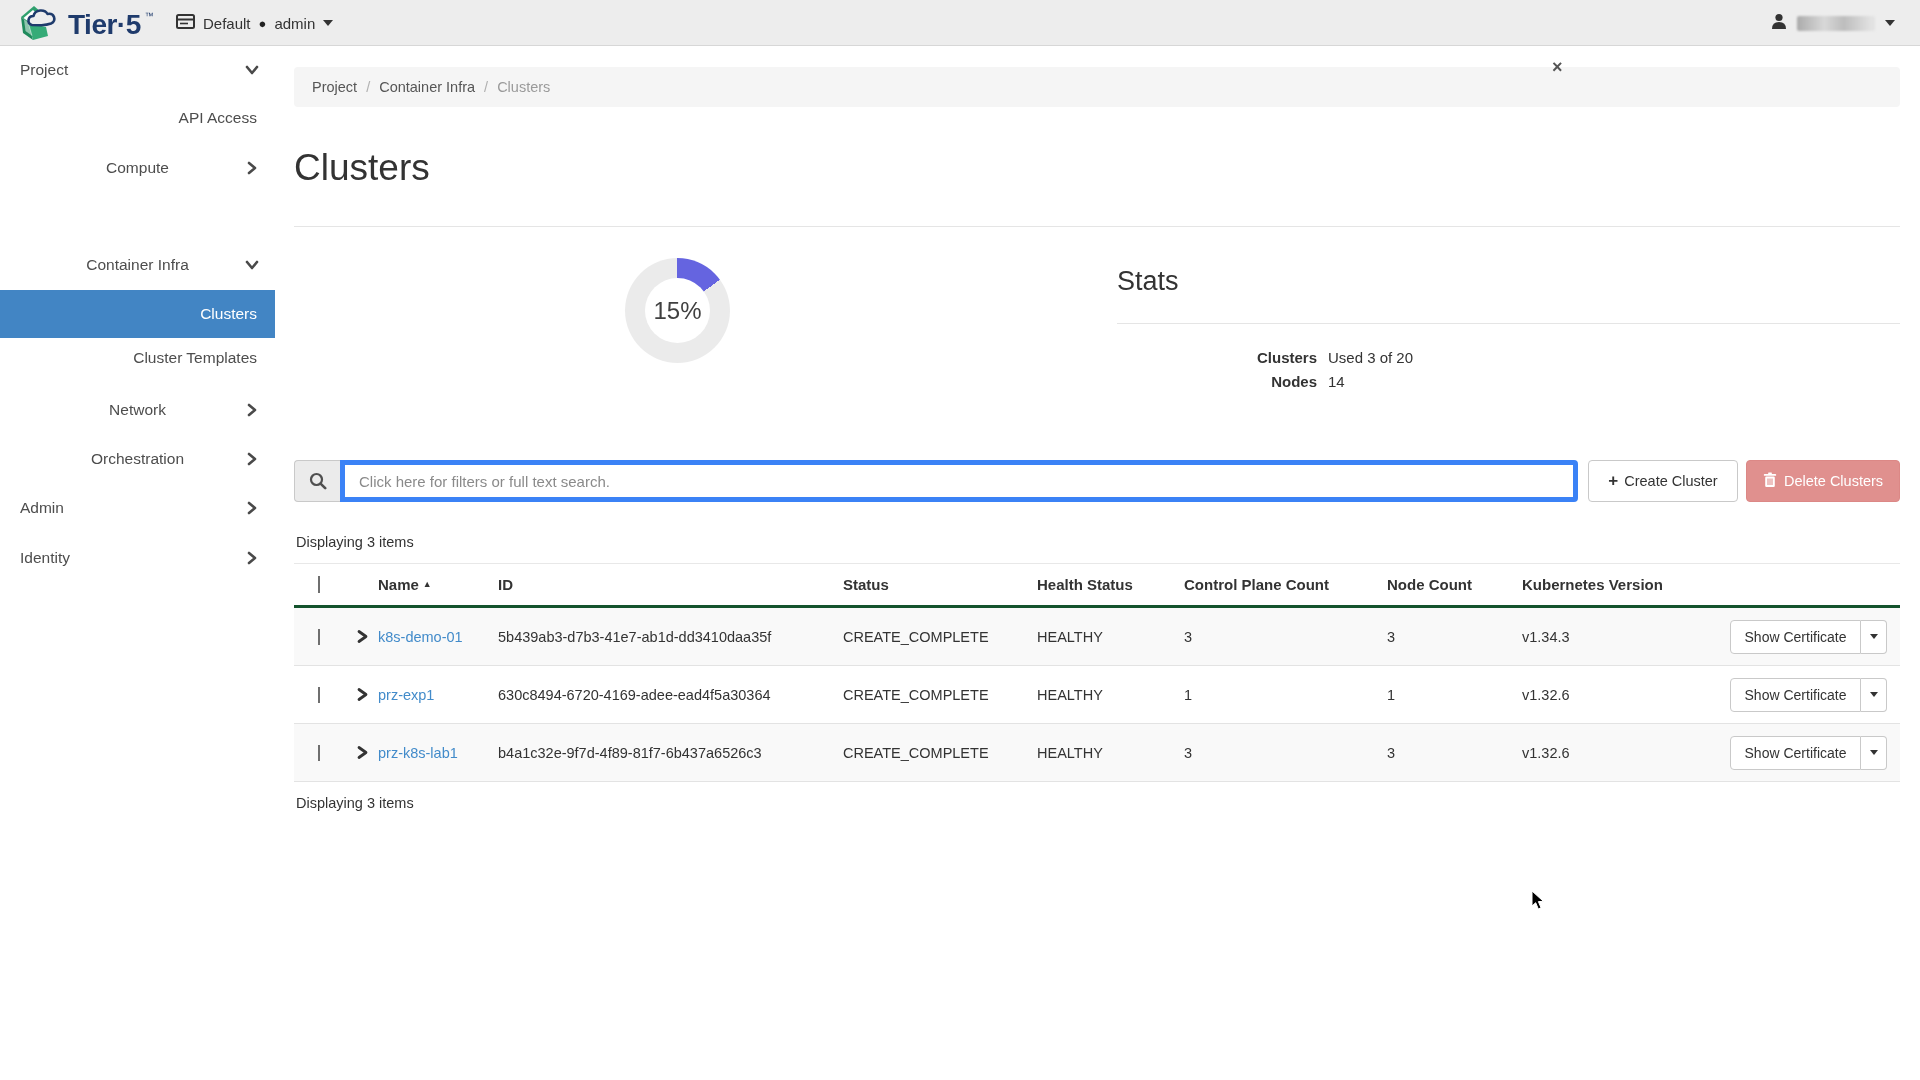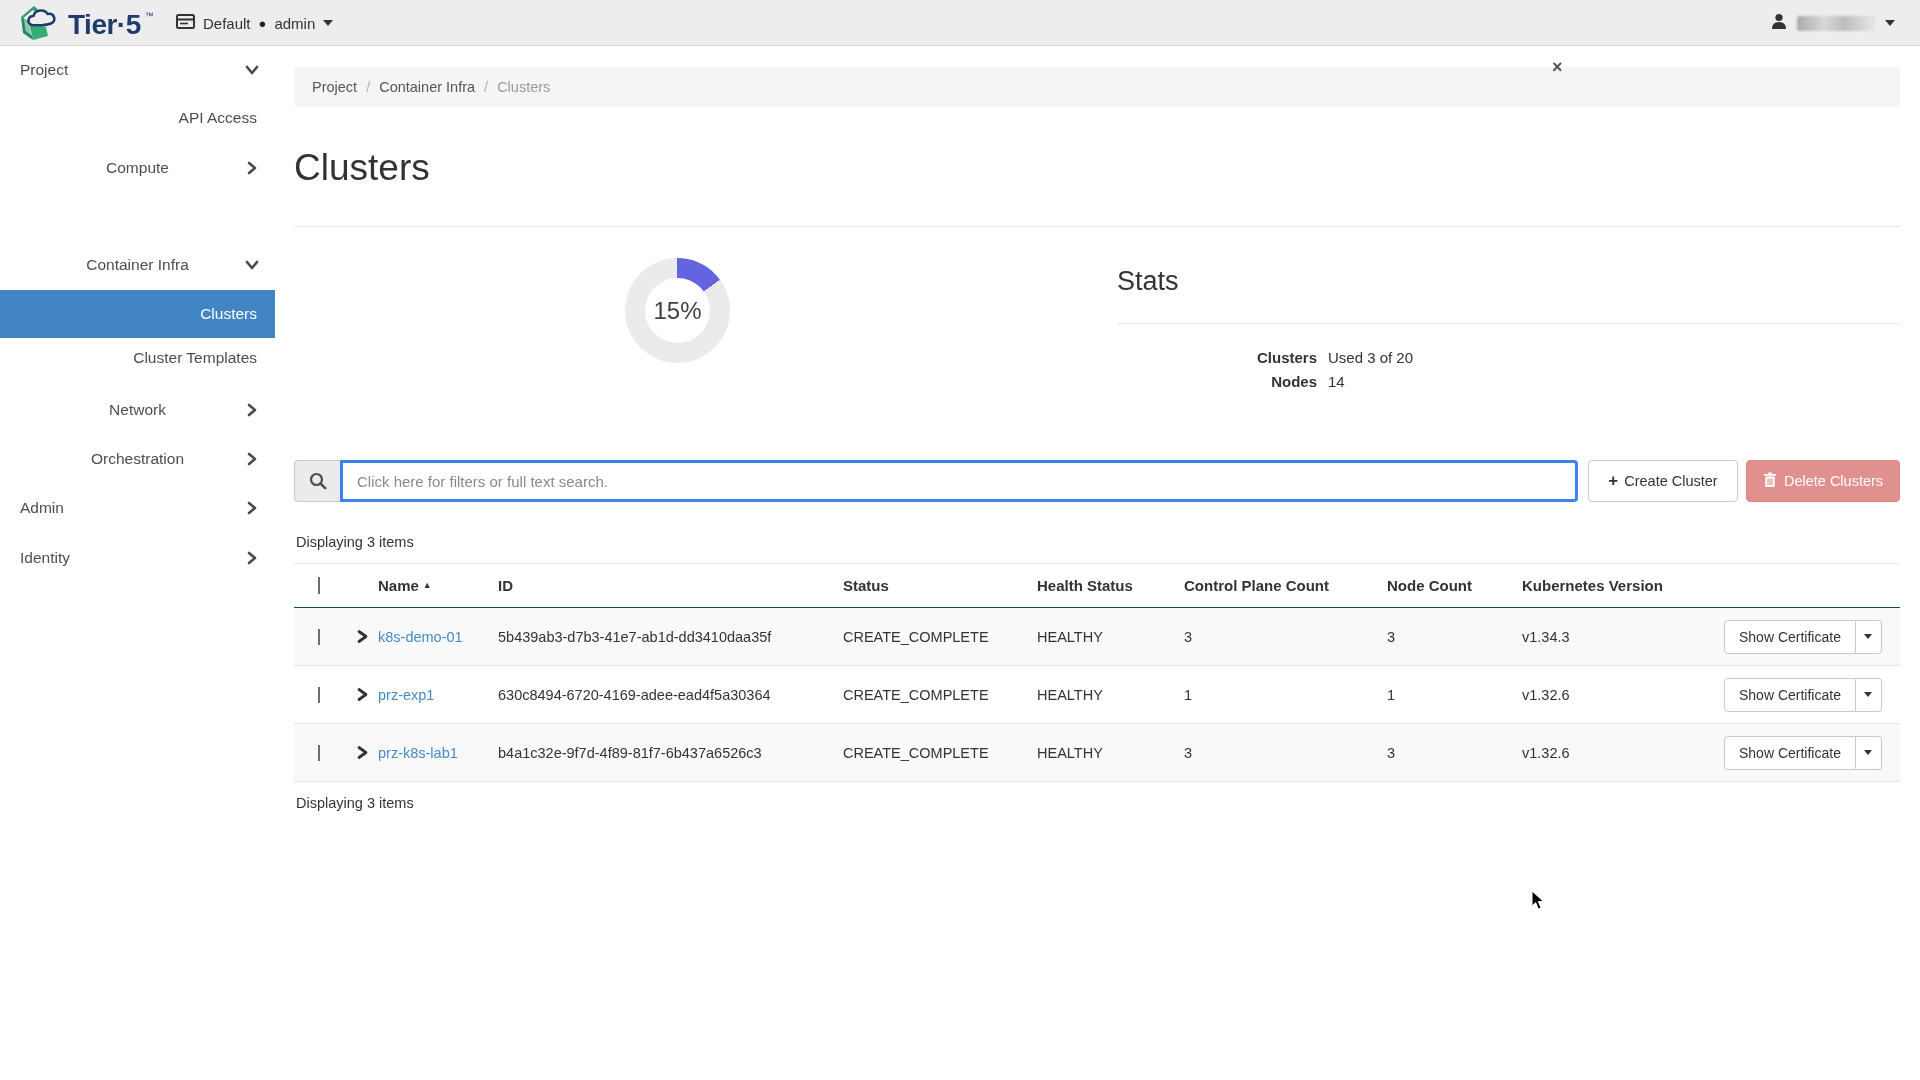--- a/index.html
+++ b/index.html
@@ -46,40 +46,40 @@
   
   #stats-title { position:absolute; left:823px; top:219px; font-size:27px; font-weight:400; color:#333; }
   .hr2 { position:absolute; left:823px; top:276px; width:783px; border-top:1px solid #e5e5e5; }
   .stat-row { position:absolute; left:823px; width:520px; display:flex; font-size:15px; }
   .stat-row .sl { width:200px; text-align:right; font-weight:bold; color:#333; }
   .stat-row .sv { margin-left:11px; color:#333; }
 
   
   #filter-group { position:absolute; left:0; top:413px; height:42px; display:flex; }
   #filter-addon { width:46px; height:42px; background:#ebebeb; border:1px solid #c9c9c9; border-right:none; border-radius:4px 0 0 4px; display:flex; align-items:center; justify-content:center; cursor:pointer; }
-  #filter-input { width:1238px; height:42px; border:3px solid #3b82f6; border-radius:0 4px 4px 0; padding:0 34px 0 14px; font-size:15px; font-family:"Liberation Sans",sans-serif; color:#333; background:#fff; outline:none; }
+  #filter-input { width:1238px; height:42px; border:5px solid #3b82f6; border-radius:0 4px 4px 0; padding:0 34px 0 14px; font-size:15px; font-family:"Liberation Sans",sans-serif; color:#333; background:#fff; outline:none; }
   #filter-input::placeholder { color:#8a8a8a; opacity:1; }
   #filter-clear { position:absolute; left:1258px; top:10px; font-size:18px; font-weight:bold; color:#555; cursor:pointer; line-height:20px; }
   #create-btn { position:absolute; left:1294px; top:413px; width:150px; height:42px; background:#fff; border:1px solid #c9c9c9; border-radius:4px; font-size:14.5px; color:#333; display:flex; align-items:center; justify-content:center; gap:6px; cursor:pointer; font-family:"Liberation Sans",sans-serif; }
   #create-btn .plus { font-weight:bold; font-size:17px; }
   #delete-btn { position:absolute; left:1452px; top:413px; width:154px; height:42px; background:#e0908e; border:1px solid #dc8886; border-radius:4px; font-size:14.5px; color:#fff; display:flex; align-items:center; justify-content:center; gap:7px; cursor:pointer; font-family:"Liberation Sans",sans-serif; }
 
   
   #count-top { position:absolute; left:2px; top:487px; font-size:14.5px; color:#333; }
   #cluster-table { position:absolute; left:0; top:516px; width:1606px; border-top:1px solid #e8e8e8; }
   .tgrid { display:grid; grid-template-columns:62px 22px 120px 345px 194px 147px 203px 135px 202px 176px; align-items:center; }
-  #thead { height:44px; border-bottom:1px solid #14532d; font-weight:bold; font-size:15px; color:#333; }
+  #thead { height:44px; border-bottom:3px solid #14532d; font-weight:bold; font-size:15px; color:#333; }
   .t-row { height:58px; border-bottom:1px solid #e3e3e3; font-size:14.5px; }
   .t-row.odd { background:#f9f9f9; }
   .cb { width:15px; height:15px; border:1.6px solid #6f6f6f; border-radius:3px; background:#fff; margin-left:24px; cursor:pointer; }
   .sort-caret { font-size:9px; position:relative; top:-3px; margin-left:4px; color:#333; }
   .row-chev { cursor:pointer; display:flex; }
   .name-link { color:#428bca; text-decoration:none; cursor:pointer; }
   .cell { overflow:hidden; white-space:nowrap; }
-  .action-cell { display:flex; justify-content:flex-start; padding-right:7px; }
+  .action-cell { display:flex; justify-content:center; padding-right:7px; }
   .split-btn { display:flex; height:34px; cursor:pointer; }
   .split-main { background:#fff; border:1px solid #c9c9c9; border-radius:4px 0 0 4px; padding:0 14px; display:flex; align-items:center; font-size:14px; color:#333; }
   .split-caret { width:26px; background:#fff; border:1px solid #c9c9c9; border-left:none; border-radius:0 4px 4px 0; display:flex; align-items:center; justify-content:center; }
   .split-caret .caret-down { border-left-width:4px; border-right-width:4px; border-top-width:5px; }
   #count-bottom { position:absolute; left:2px; top:748px; font-size:14.5px; color:#333; }
 
   #cursor { position:absolute; left:1531px; top:890px; }
 </style>
 </head>
 <body>

